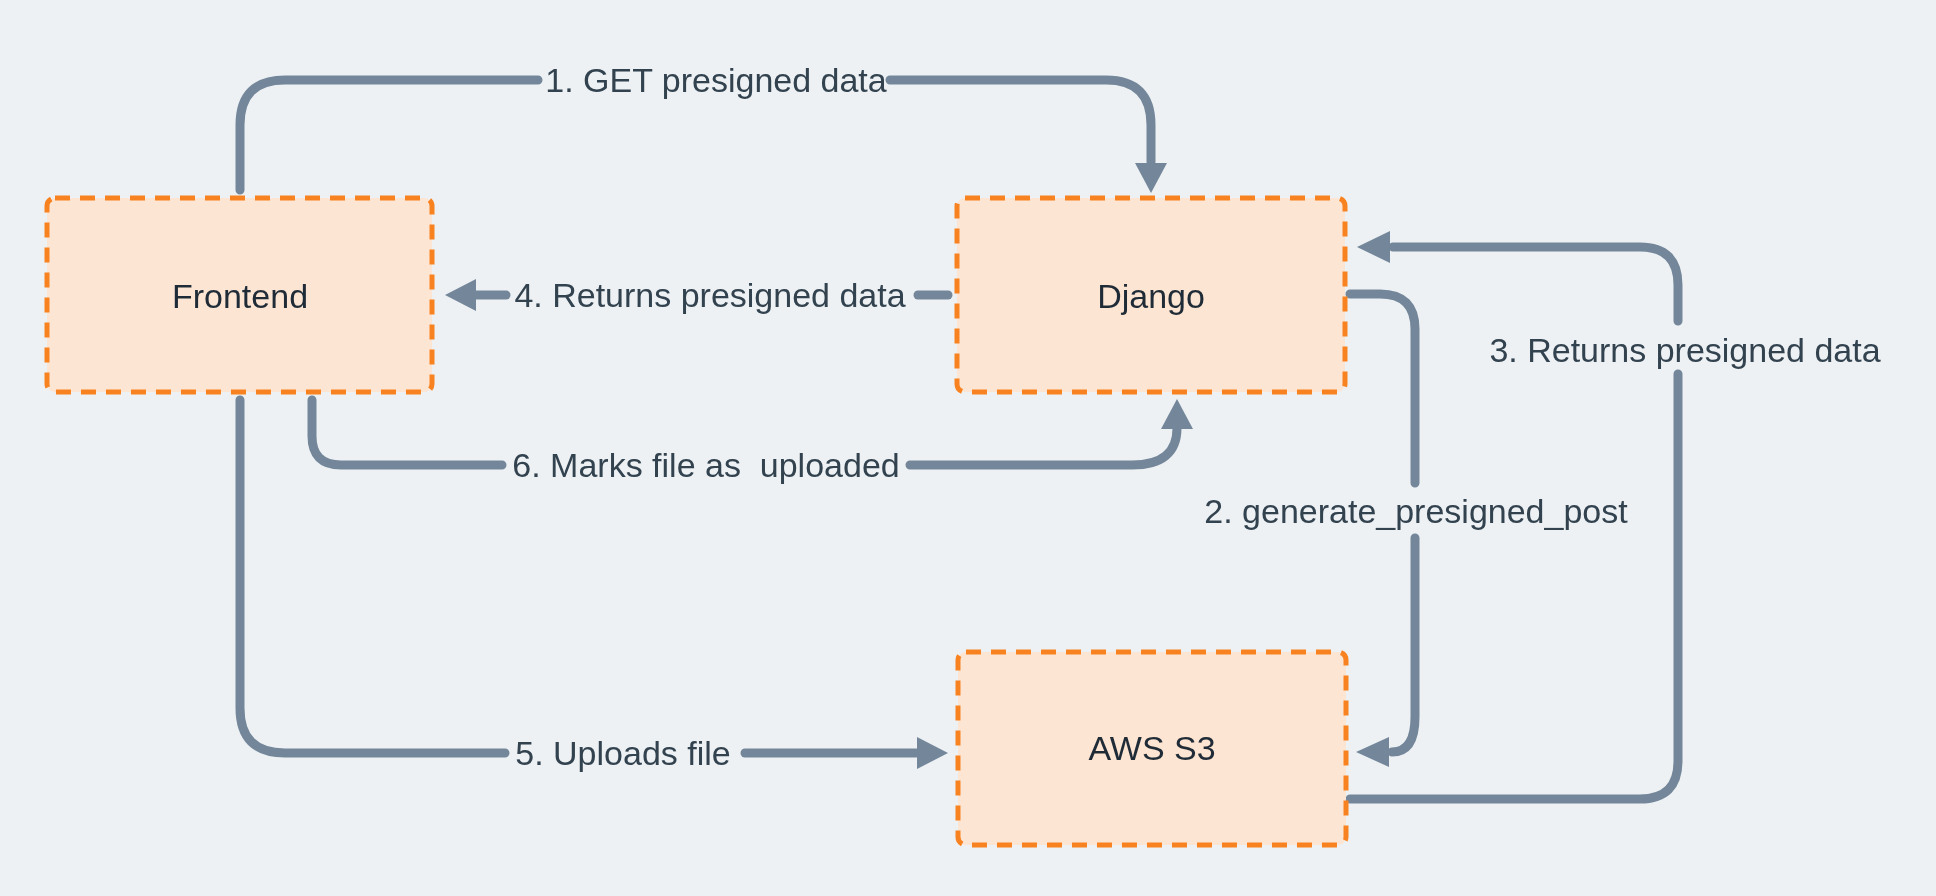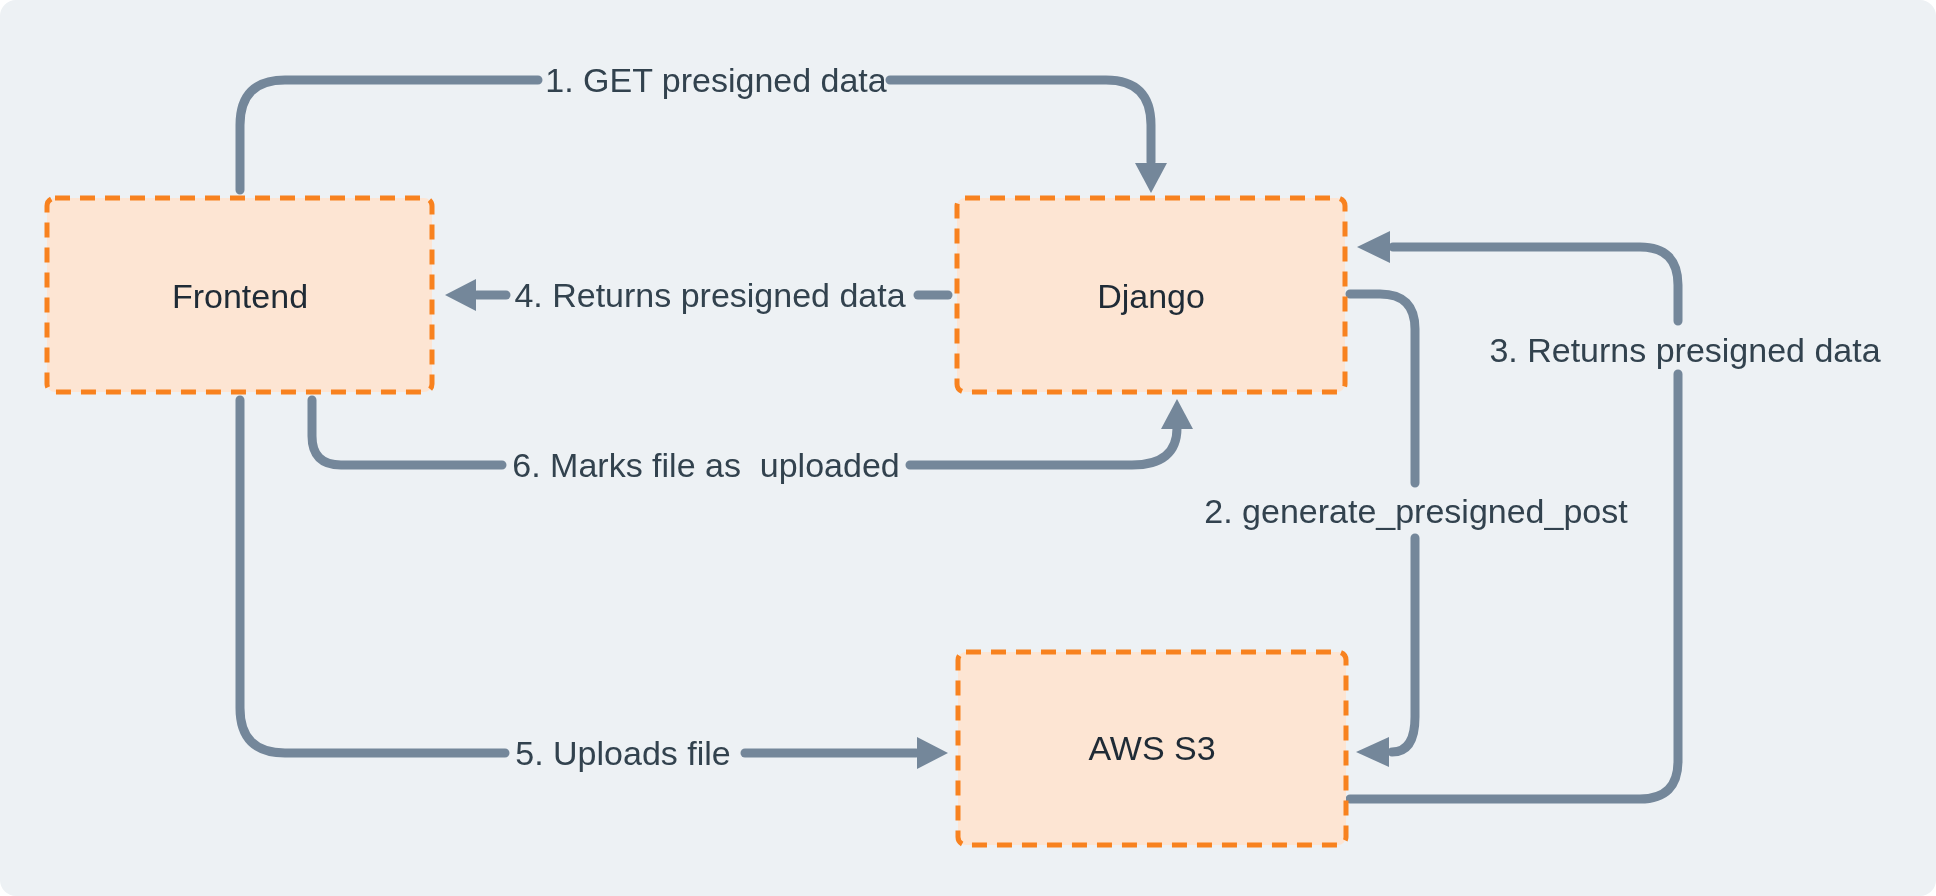--- a/index.html
+++ b/index.html
@@ -1,17 +1,17 @@
 <!DOCTYPE html>
 <html><head>
 <meta charset="utf-8">
 <style>
   html, body { margin: 0; padding: 0; }
   body { font-family: "Liberation Sans", sans-serif; }
-  .stage { width: 1936px; height: 896px; position: relative; overflow: hidden; border-radius: 16px; }
+  .stage { width: 1936px; height: 896px; position: relative; overflow: hidden; }
   svg { display: block; }
   .node-rect { stroke-width: 5; stroke-dasharray: 15 10; }
   .flow-line { fill: none; stroke-width: 9; stroke-linecap: round; stroke-linejoin: round; }
   .stub { fill: none; stroke-width: 9; stroke-linecap: round; }
   .step-label { font-size: 34px; white-space: pre; }
   .node-label { font-size: 34px; white-space: pre; }
 </style>
 </head>
 <body>
 

